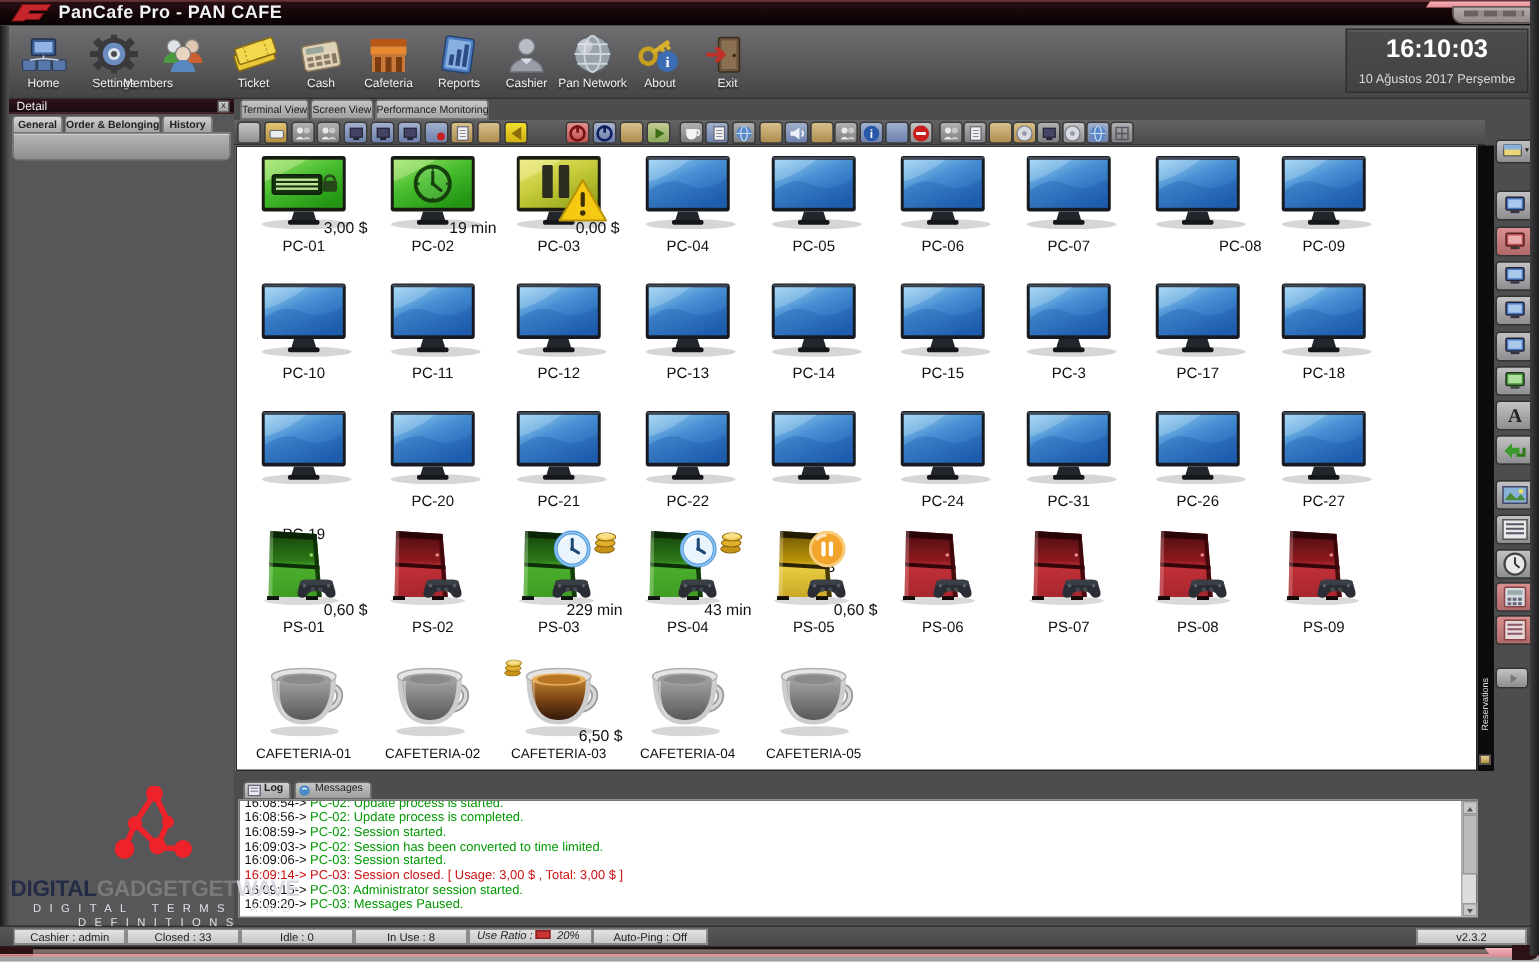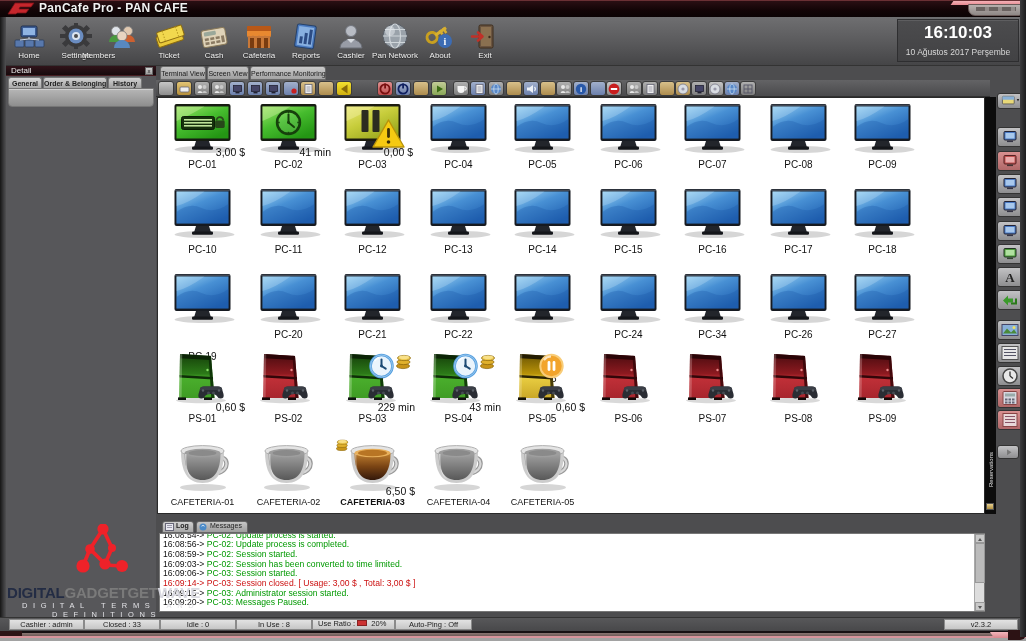--- a/index.html
+++ b/index.html
@@ -508,21 +508,21 @@
 <div class="abs" style="left:986px;top:503px;width:8px;height:7px;background:linear-gradient(#e8d090,#b09040);border:1px solid #555;"></div>
 <svg class="abs" style="left:170px;top:103px" width="65" height="50" viewBox="0 0 64 50">
       <use href="#monGreenKb"></use>
     </svg>
 <div class="lbl" style="left:160px;top:159px;width:85px;">PC-01</div>
 <div class="money" style="left:160px;top:146px;width:85px;">3,00 $</div>
 <svg class="abs" style="left:256px;top:103px" width="65" height="50" viewBox="0 0 64 50">
       <use href="#monGreenClk"></use>
     </svg>
 <div class="lbl" style="left:246px;top:159px;width:85px;">PC-02</div>
-<div class="money" style="left:246px;top:146px;width:85px;">41 min</div>
+<div class="money" style="left:246px;top:146px;width:85px;">19 min</div>
 <svg class="abs" style="left:340px;top:103px" width="65" height="50" viewBox="0 0 64 50">
       <use href="#monYellow"></use>
     </svg>
 <div class="lbl" style="left:330px;top:159px;width:85px;">PC-03</div>
 <div class="money" style="left:330px;top:146px;width:83px;">0,00 $</div>
 <svg class="abs" style="left:426px;top:103px" width="65" height="50" viewBox="0 0 64 50">
       <use href="#monBlue"></use>
     </svg>
 <div class="lbl" style="left:416px;top:159px;width:85px;">PC-04</div>
 <svg class="abs" style="left:510px;top:103px" width="65" height="50" viewBox="0 0 64 50">
@@ -533,21 +533,21 @@
       <use href="#monBlue"></use>
     </svg>
 <div class="lbl" style="left:586px;top:159px;width:85px;">PC-06</div>
 <svg class="abs" style="left:680px;top:103px" width="65" height="50" viewBox="0 0 64 50">
       <use href="#monBlue"></use>
     </svg>
 <div class="lbl" style="left:670px;top:159px;width:85px;">PC-07</div>
 <svg class="abs" style="left:766px;top:103px" width="65" height="50" viewBox="0 0 64 50">
       <use href="#monBlue"></use>
     </svg>
-<div class="lbl" style="left:756px;top:159px;width:85px;">PC-08</div>
+<div class="lbl" style="left:756px;top:159px;width:85px;text-align:right;">PC-08</div>
 <svg class="abs" style="left:850px;top:103px" width="65" height="50" viewBox="0 0 64 50">
       <use href="#monBlue"></use>
     </svg>
 <div class="lbl" style="left:840px;top:159px;width:85px;">PC-09</div>
 <svg class="abs" style="left:170px;top:188px" width="65" height="50" viewBox="0 0 64 50">
       <use href="#monBlue"></use>
     </svg>
 <div class="lbl" style="left:160px;top:244px;width:85px;">PC-10</div>
 <svg class="abs" style="left:256px;top:188px" width="65" height="50" viewBox="0 0 64 50">
       <use href="#monBlue"></use>
@@ -565,21 +565,21 @@
       <use href="#monBlue"></use>
     </svg>
 <div class="lbl" style="left:500px;top:244px;width:85px;">PC-14</div>
 <svg class="abs" style="left:596px;top:188px" width="65" height="50" viewBox="0 0 64 50">
       <use href="#monBlue"></use>
     </svg>
 <div class="lbl" style="left:586px;top:244px;width:85px;">PC-15</div>
 <svg class="abs" style="left:680px;top:188px" width="65" height="50" viewBox="0 0 64 50">
       <use href="#monBlue"></use>
     </svg>
-<div class="lbl" style="left:670px;top:244px;width:85px;">PC-16</div>
+<div class="lbl" style="left:670px;top:244px;width:85px;">PC-3</div>
 <svg class="abs" style="left:766px;top:188px" width="65" height="50" viewBox="0 0 64 50">
       <use href="#monBlue"></use>
     </svg>
 <div class="lbl" style="left:756px;top:244px;width:85px;">PC-17</div>
 <svg class="abs" style="left:850px;top:188px" width="65" height="50" viewBox="0 0 64 50">
       <use href="#monBlue"></use>
     </svg>
 <div class="lbl" style="left:840px;top:244px;width:85px;">PC-18</div>
 <svg class="abs" style="left:170px;top:273px" width="65" height="50" viewBox="0 0 64 50">
       <use href="#monBlue"></use>
@@ -601,21 +601,21 @@
       <use href="#monBlue"></use>
     </svg>
 <div class="lbl" style="left:500px;top:329px;width:85px;margin-top:44px;">PC-23</div>
 <svg class="abs" style="left:596px;top:273px" width="65" height="50" viewBox="0 0 64 50">
       <use href="#monBlue"></use>
     </svg>
 <div class="lbl" style="left:586px;top:329px;width:85px;">PC-24</div>
 <svg class="abs" style="left:680px;top:273px" width="65" height="50" viewBox="0 0 64 50">
       <use href="#monBlue"></use>
     </svg>
-<div class="lbl" style="left:670px;top:329px;width:85px;">PC-34</div>
+<div class="lbl" style="left:670px;top:329px;width:85px;">PC-31</div>
 <svg class="abs" style="left:766px;top:273px" width="65" height="50" viewBox="0 0 64 50">
       <use href="#monBlue"></use>
     </svg>
 <div class="lbl" style="left:756px;top:329px;width:85px;">PC-26</div>
 <svg class="abs" style="left:850px;top:273px" width="65" height="50" viewBox="0 0 64 50">
       <use href="#monBlue"></use>
     </svg>
 <div class="lbl" style="left:840px;top:329px;width:85px;">PC-27</div>
 <svg class="abs" style="left:174px;top:352px" width="72" height="52" viewBox="0 0 72 52">
       <use href="#psGreen"></use>
@@ -661,21 +661,21 @@
       <use href="#cupGray"></use>
     </svg>
 <div class="lbl" style="left:160px;top:497px;width:85px;font-size:9px;">CAFETERIA-01</div>
 <svg class="abs" style="left:258px;top:438px" width="58" height="53" viewBox="0 0 58 53">
       <use href="#cupGray"></use>
     </svg>
 <div class="lbl" style="left:246px;top:497px;width:85px;font-size:9px;">CAFETERIA-02</div>
 <svg class="abs" style="left:344px;top:438px" width="58" height="53" viewBox="0 0 58 53">
       <use href="#cupCoffee"></use>
     </svg>
-<div class="lbl" style="left:330px;top:497px;width:85px;font-size:9px;font-weight:bold;">CAFETERIA-03</div>
+<div class="lbl" style="left:330px;top:497px;width:85px;font-size:9px;">CAFETERIA-03</div>
 <div class="money" style="left:330px;top:485px;width:85px;">6,50 $</div>
 <svg class="abs" style="left:336px;top:439px" width="13" height="12" viewBox="0 0 16 15">
       <use href="#goldBox"></use>
     </svg>
 <svg class="abs" style="left:428px;top:438px" width="58" height="53" viewBox="0 0 58 53">
       <use href="#cupGray"></use>
     </svg>
 <div class="lbl" style="left:416px;top:497px;width:85px;font-size:9px;">CAFETERIA-04</div>
 <svg class="abs" style="left:514px;top:438px" width="58" height="53" viewBox="0 0 58 53">
       <use href="#cupGray"></use>
@@ -805,21 +805,21 @@
         <div style="position:absolute;left:2px;top:2.5px;width:0;height:0;border-left:2.5px solid transparent;border-right:2.5px solid transparent;border-top:3.5px solid #555;"></div>
       </div>
     </div>
 <div class="abs" style="left:0;top:617px;width:1026px;height:14px;background:linear-gradient(#58585a,#48484a);border-top:1px solid #333;"></div>
 <div class="abs" style="left:9px;top:619px;width:75px;height:11px;background:linear-gradient(#e2e2e2,#c6c6c6);border:1px solid #8a8a8a;font-size:7.5px;color:#222;text-align:center;line-height:10px;white-space:nowrap;">Cashier : admin</div>
 <div class="abs" style="left:84px;top:619px;width:76px;height:11px;background:linear-gradient(#e2e2e2,#c6c6c6);border:1px solid #8a8a8a;font-size:7.5px;color:#222;text-align:center;line-height:10px;white-space:nowrap;">Closed : 33</div>
 <div class="abs" style="left:160px;top:619px;width:76px;height:11px;background:linear-gradient(#e2e2e2,#c6c6c6);border:1px solid #8a8a8a;font-size:7.5px;color:#222;text-align:center;line-height:10px;white-space:nowrap;">Idle : 0</div>
 <div class="abs" style="left:236px;top:619px;width:76px;height:11px;background:linear-gradient(#e2e2e2,#c6c6c6);border:1px solid #8a8a8a;font-size:7.5px;color:#222;text-align:center;line-height:10px;white-space:nowrap;">In Use : 8</div>
 <div class="abs" style="left:312px;top:619px;width:83px;height:11px;background:linear-gradient(#e2e2e2,#c6c6c6);border:1px solid #8a8a8a;font-size:7.5px;color:#222;text-align:center;line-height:10px;white-space:nowrap;"></div>
 <div class="abs" style="left:395px;top:619px;width:77px;height:11px;background:linear-gradient(#e2e2e2,#c6c6c6);border:1px solid #8a8a8a;font-size:7.5px;color:#222;text-align:center;line-height:10px;white-space:nowrap;">Auto-Ping : Off</div>
-<div class="abs" style="left:318px;top:619px;width:76px;height:11px;font-size:7.5px;color:#222;line-height:10px;">Use Ratio : <span style="display:inline-block;width:10px;height:6px;background:#cc3333;border:1px solid #882222;"></span>&nbsp;&nbsp;20%</div>
+<div class="abs" style="left:318px;top:619px;width:76px;height:11px;font-size:7.5px;color:#222;line-height:10px;font-style:italic;">Use Ratio : <span style="display:inline-block;width:10px;height:6px;background:#cc3333;border:1px solid #882222;"></span>&nbsp;&nbsp;20%</div>
 <div class="abs" style="left:944px;top:619px;width:74px;height:11px;background:linear-gradient(#e2e2e2,#c6c6c6);border:1px solid #8a8a8a;font-size:7.5px;color:#222;text-align:center;line-height:10px;">v2.3.2</div>
 
 <div class="abs" style="left:0;top:631px;width:1026px;height:2px;background:#161012;"></div>
 <div class="abs" style="left:0;top:633px;width:1026px;height:3px;background:linear-gradient(#8a7672,#6e5a58);"></div>
 <div class="abs" style="left:0;top:636px;width:1026px;height:1.5px;background:#d8959c;"></div>
 <div class="abs" style="left:0;top:637.5px;width:1026px;height:4px;background:#a2a2a2;"></div>
 <div class="abs" style="left:0px;top:631px;width:22px;height:6px;background:#2c1214;border-bottom:1.5px solid #d8959c;"></div>
 <div class="abs" style="left:992px;top:632px;width:30px;height:6px;background:linear-gradient(#f2b6bc,#d8878e);border-radius:0 8px 3px 0;transform:skewX(35deg);"></div>
 <div class="abs" style="left:1008px;top:630px;width:18px;height:10px;background:#2c1214;border-radius:0 0 6px 0;"></div>
 <div class="abs" style="left:1020px;top:0px;width:6px;height:637px;background:linear-gradient(90deg,#3c3c3e,#1c1c1e);"></div>

